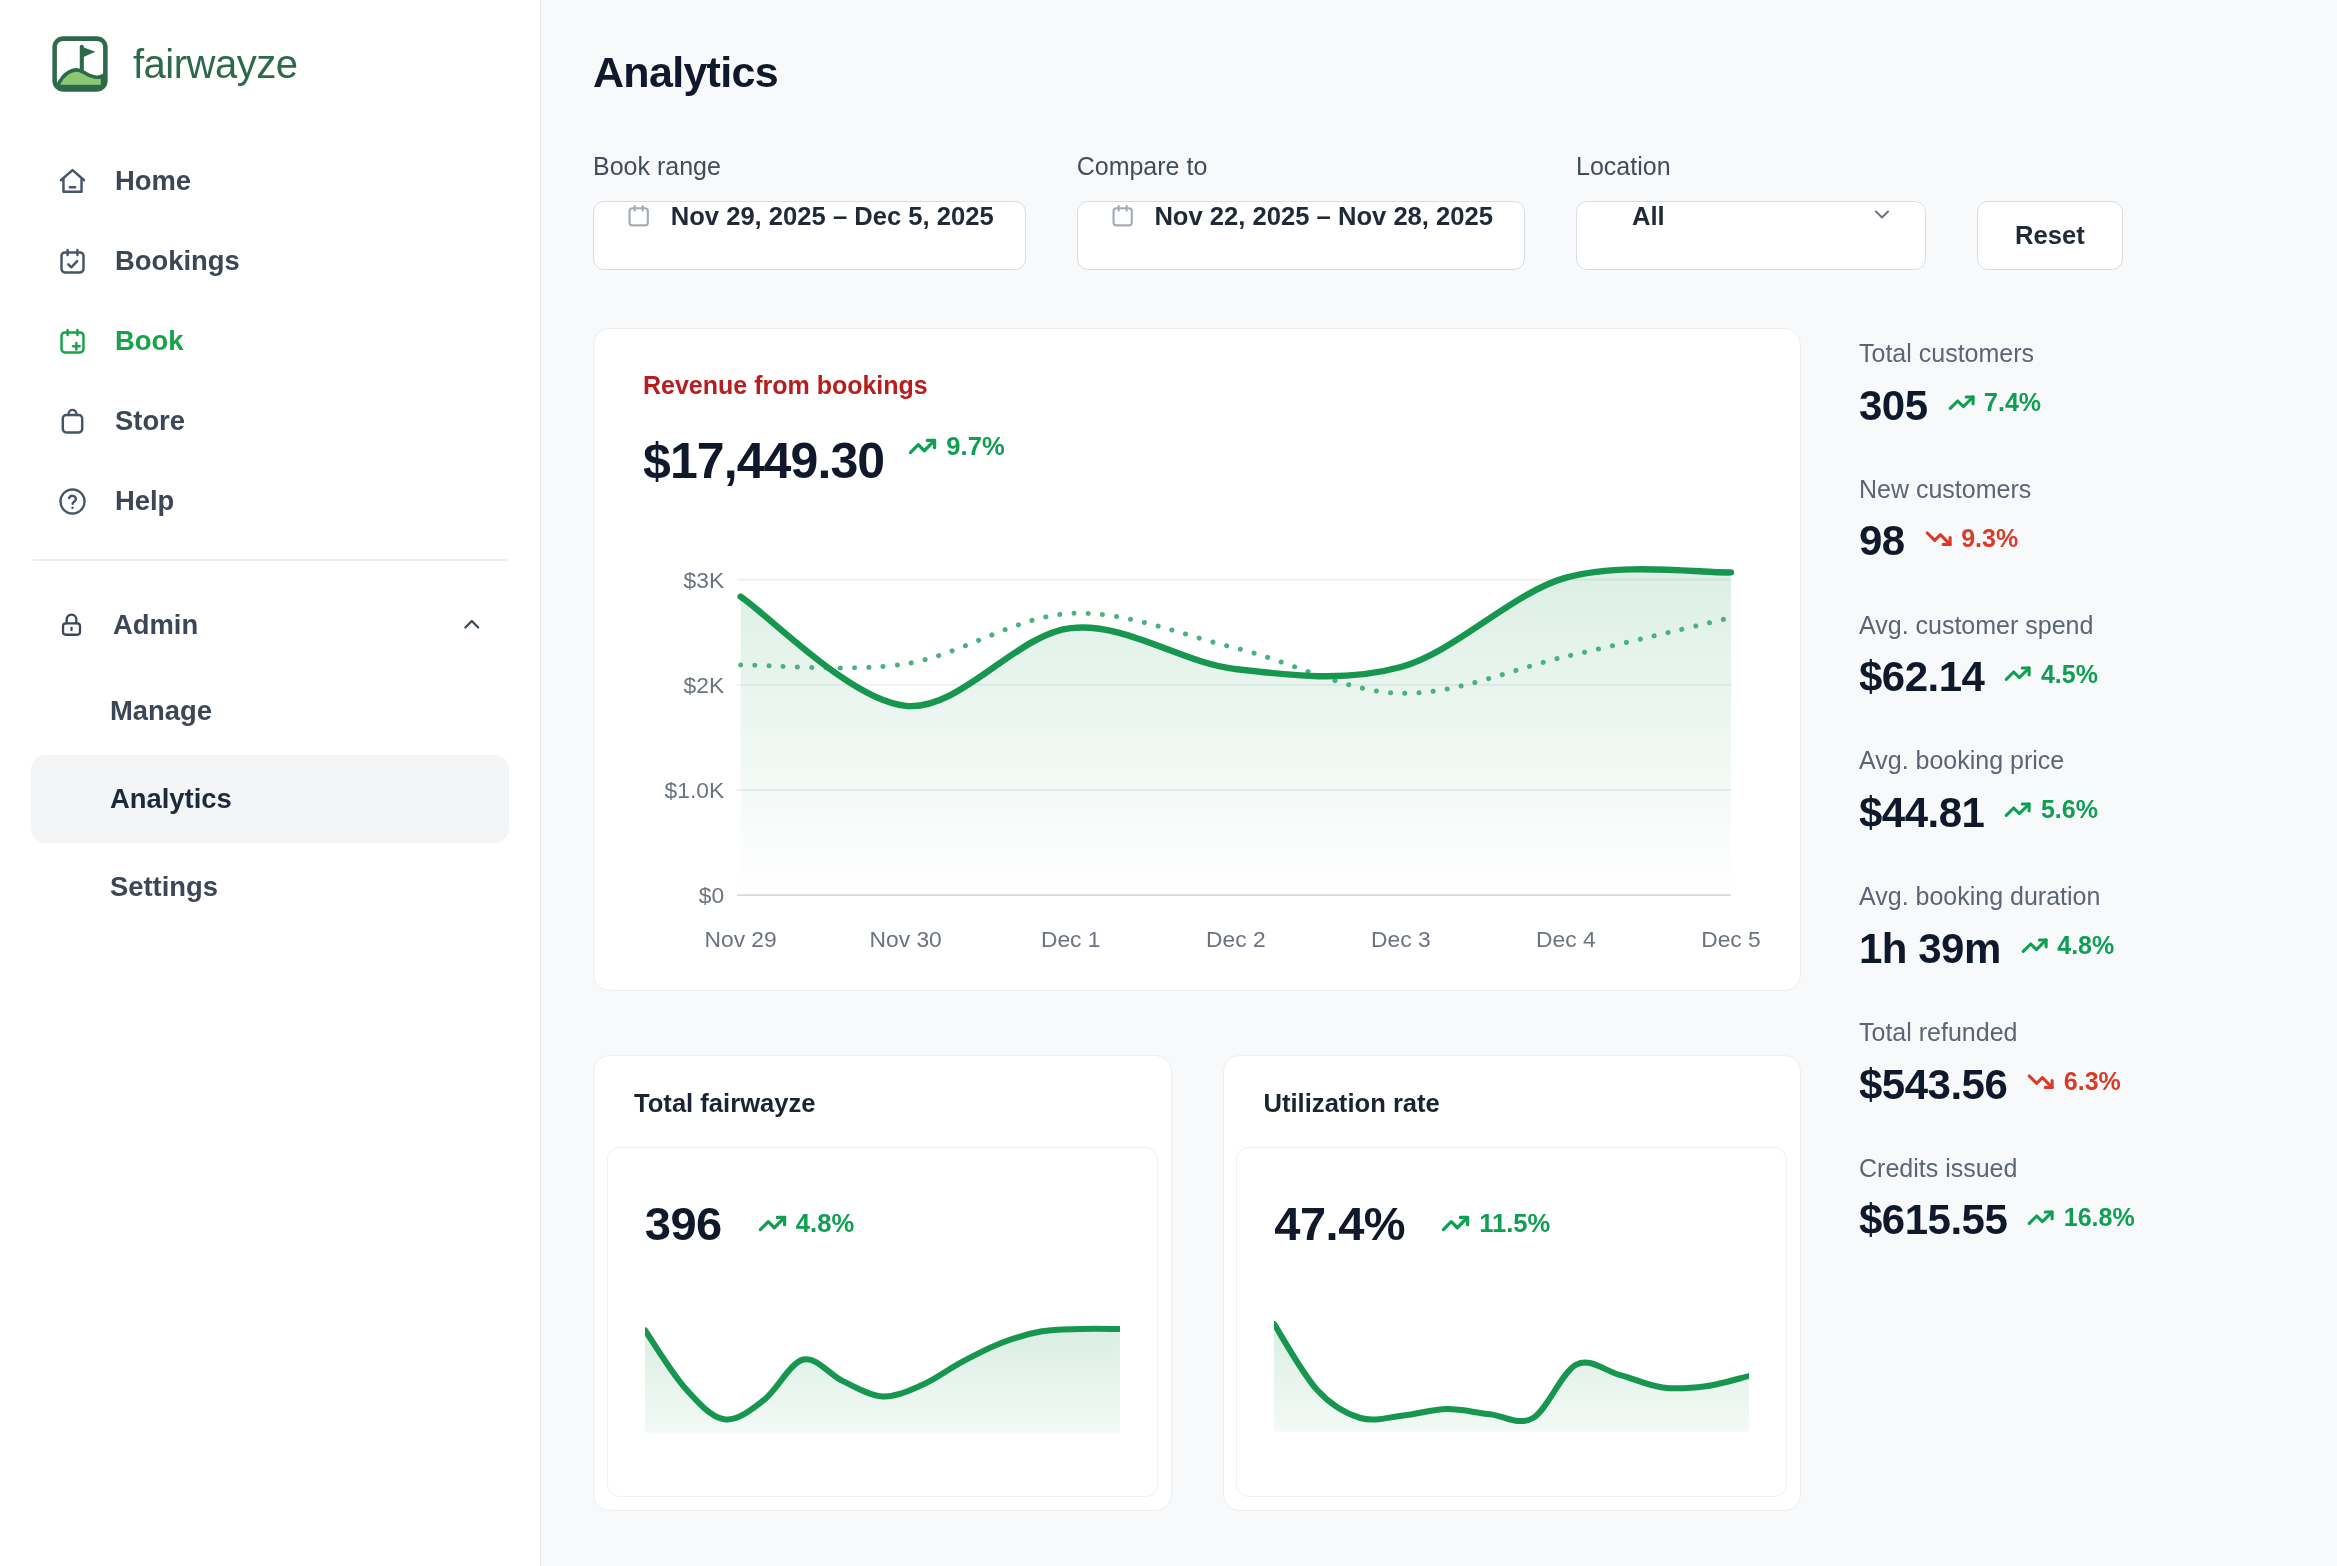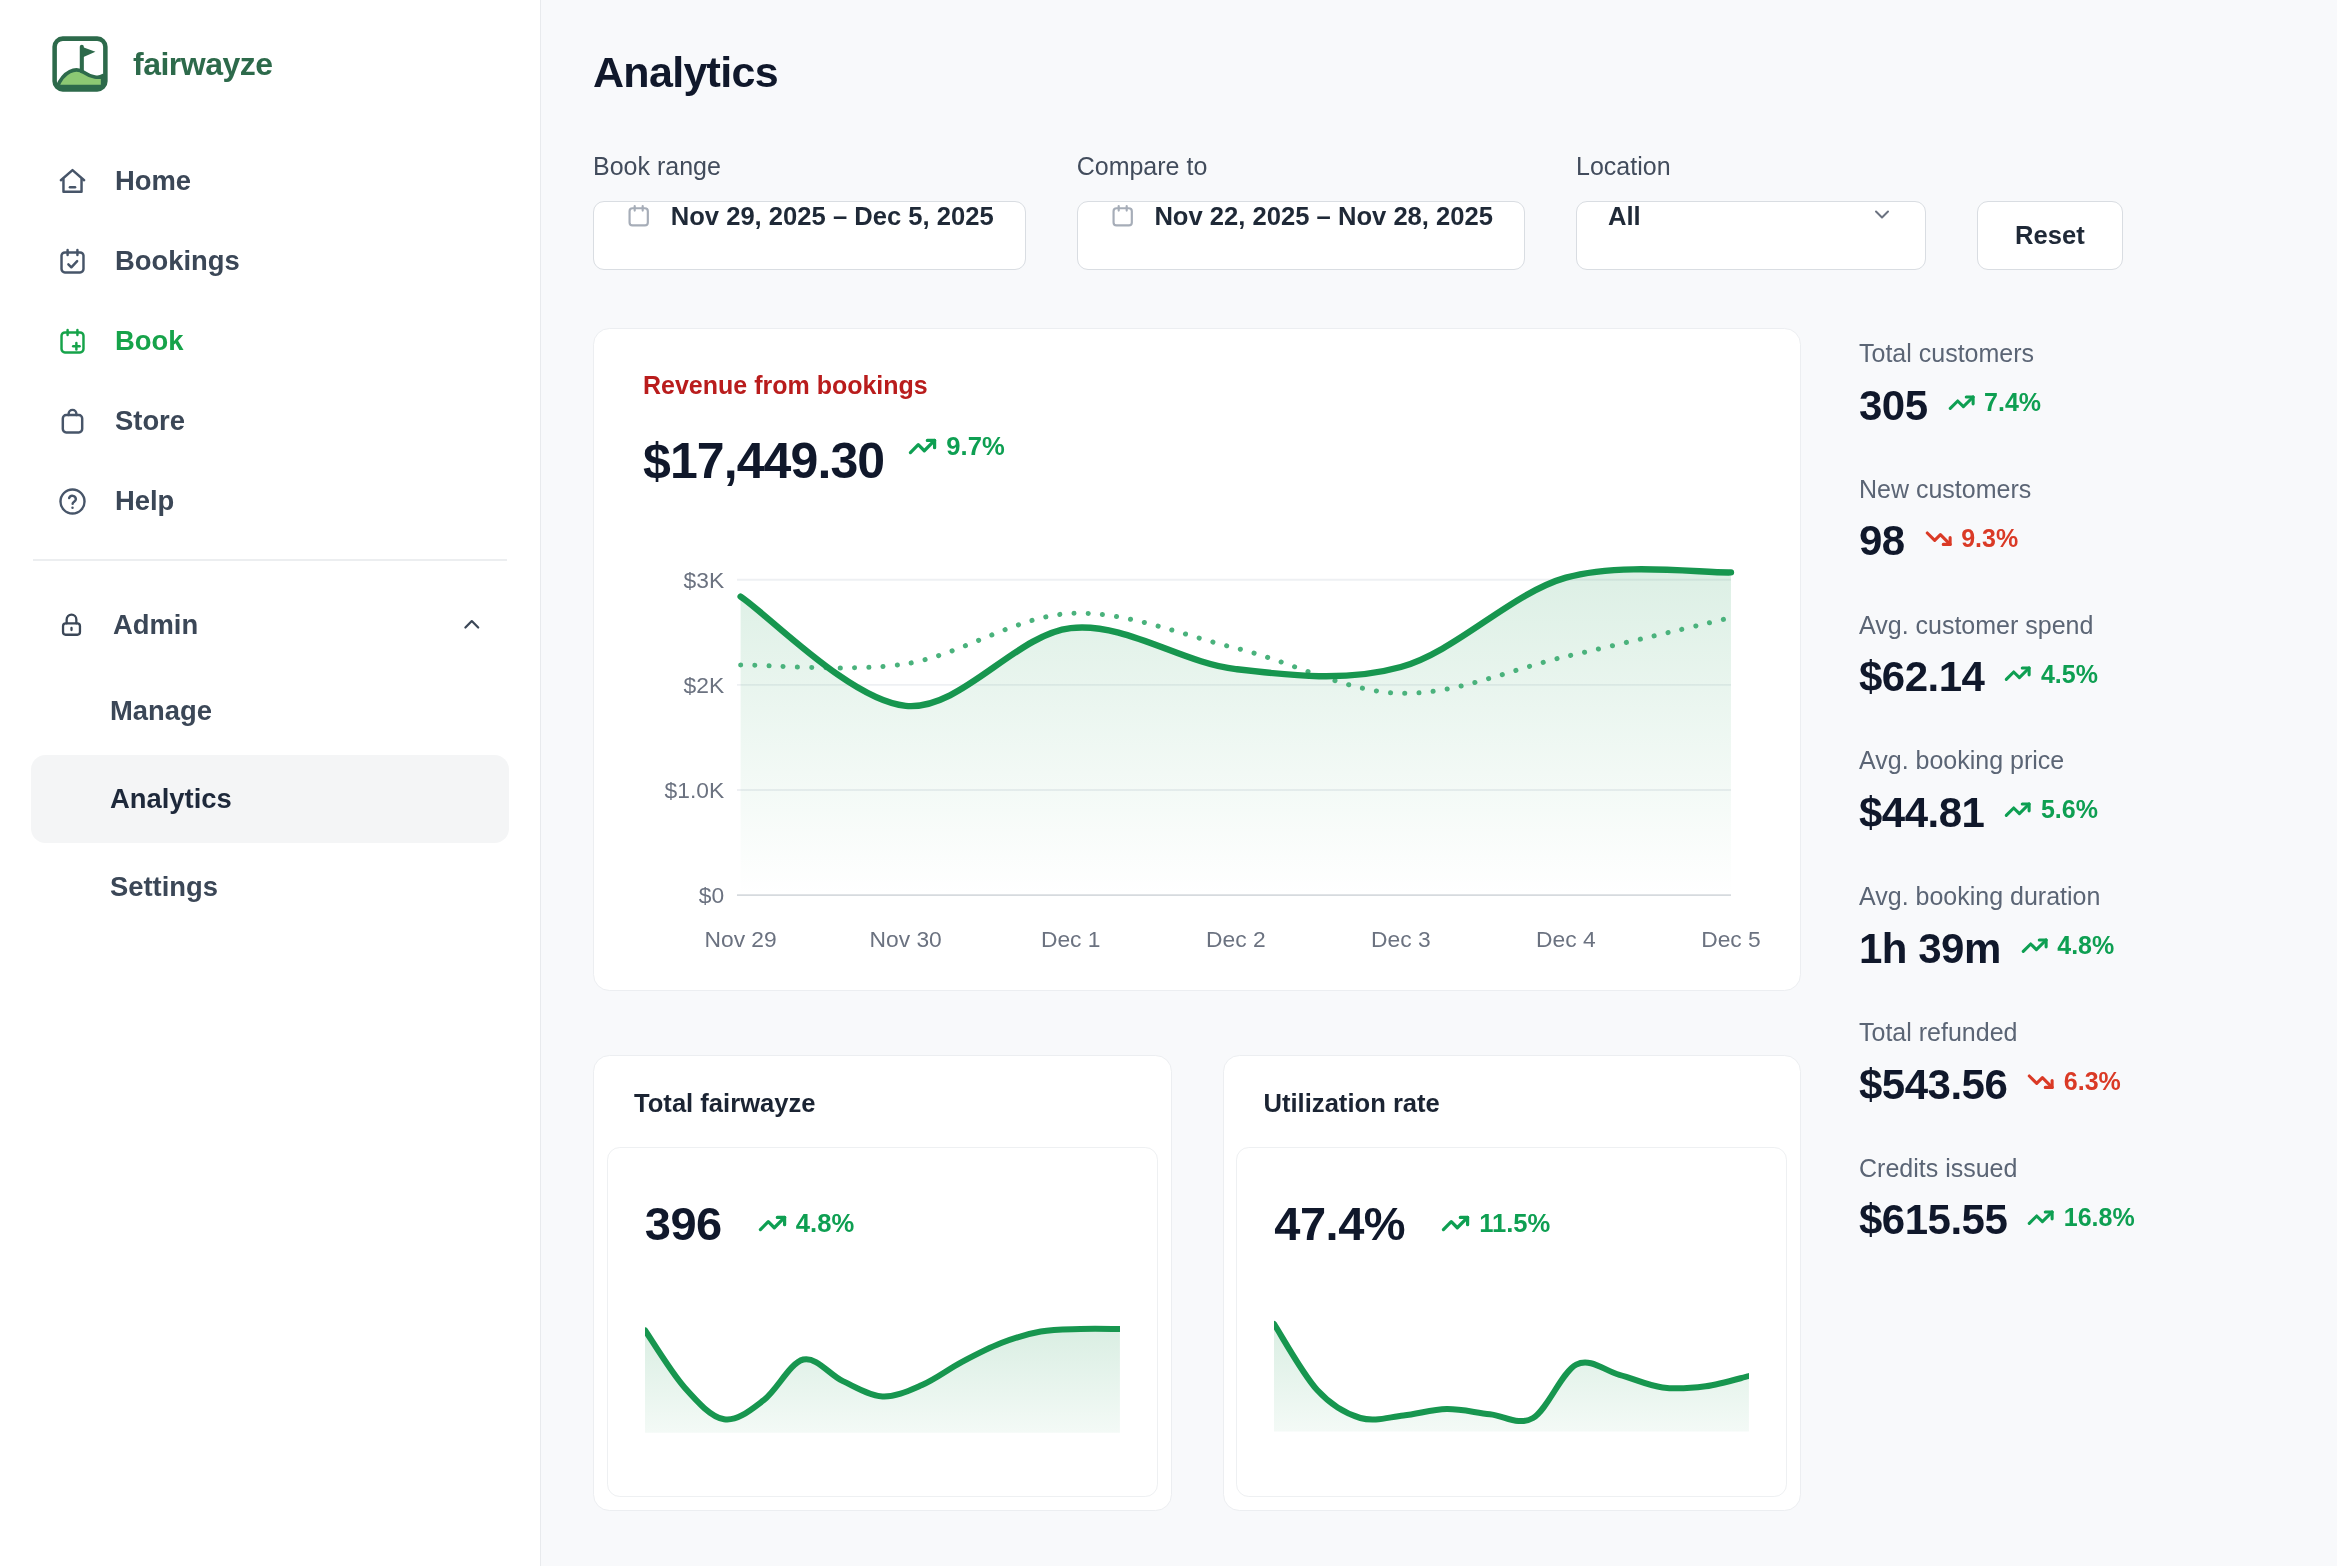--- a/index.html
+++ b/index.html
@@ -5,21 +5,21 @@
   * { margin:0; padding:0; box-sizing:border-box; }
   html,body { width:2337px; height:1566px; overflow:hidden;
     font-family:"Liberation Sans", sans-serif; background:#ffffff; color:#111827; }
   .app { display:flex; width:100%; height:100%; }
 
   
   .sidebar { width:541px; min-width:541px; background:#ffffff; border-right:1.4px solid #e8eaed;
     padding:35px 31px 0 31px; }
   .brand { display:flex; align-items:center; gap:24px; padding-left:20px; margin-bottom:48px; }
   .brand-mark { width:58px; height:58px; }
-  .brand-name { font-size:32px; font-weight:700; color:#2d6a4b; letter-spacing:-0.5px;text-align:center; }
+  .brand-name { font-size:40px; font-weight:400; color:#2d6a4b; letter-spacing:-0.5px;text-align:center; }
   .nav-item { display:flex; align-items:center; gap:27.4px; height:80px; padding:0 0 0 25.6px;
     border-radius:12.8px; cursor:pointer; }
   .nav-item .nicon { width:31px; height:31px; color:#475569; flex:0 0 auto; display:flex; }
   .nav-item .nicon svg { width:100%; height:100%; }
   .nav-label { font-size:27.4px; font-weight:600; color:#3b4757; }
   .nav-item.green .nicon { color:#16a34a; }
   .nav-item.green .nav-label { color:#16a34a; }
   .side-divider { height:1.4px; background:#eceef0; margin:18.3px 1.8px 22px 1.8px; }
   .admin-row { display:flex; align-items:center; gap:27.4px; height:84px; padding:0 24px 0 25.6px; cursor:pointer; }
   .admin-row .nicon { width:29px; height:29px; color:#3b4757; display:flex; }
@@ -39,21 +39,21 @@
 
   .filters { display:flex; align-items:flex-end; gap:51px; margin-top:55px; }
   .fgroup { display:flex; flex-direction:column; gap:20px; }
   .flabel { font-size:25px; color:#424c5c; }
   .fbtn { display:flex; align-items:flex-start; gap:18.3px; height:69px; padding:0 31px;
     background:#fff; border:1.4px solid #d9dde2; border-radius:11px; cursor:pointer;
     font-size:25.6px; font-weight:600; color:#1f2937; white-space:nowrap; }
   .fbtn .cal { width:27.4px; height:27.4px; color:#a6adb8; display:flex; }
   .fbtn .cal svg { width:100%; height:100%; }
   .fselect { width:350px; justify-content:flex-start; gap:0; }
-  .fselect .sel-text { flex:1; text-align:left; }
+  .fselect .sel-text { flex:1; text-align:left;margin-left:24px; }
   .fselect .chevd { width:24px; height:24px; color:#6b7280; display:flex; }
   .fselect .chevd svg { width:100%; height:100%; }
   .reset-btn { height:69px; padding:0 37px; background:#fff; border:1.4px solid #d9dde2;
     border-radius:11px; font-size:25.6px; font-weight:600; color:#1f2937; cursor:pointer;
     font-family:inherit; }
 
   .content { display:flex; margin-top:58px; }
   .cards-col { width:1208px; min-width:1208px; }
 
   .card { background:#fff; border:1.4px solid #eceef1; border-radius:16.4px; }

